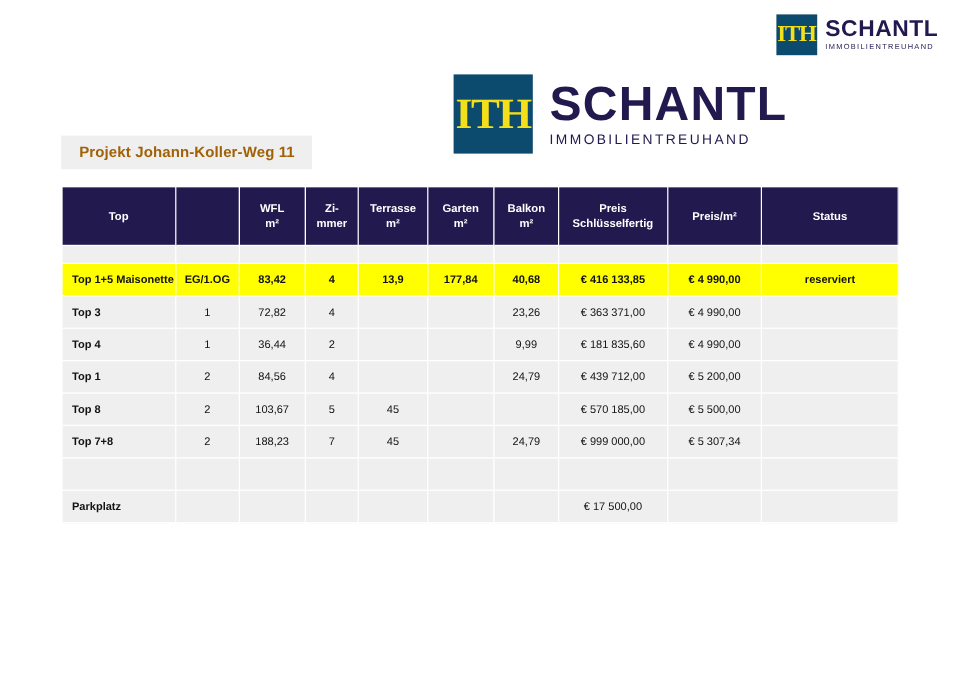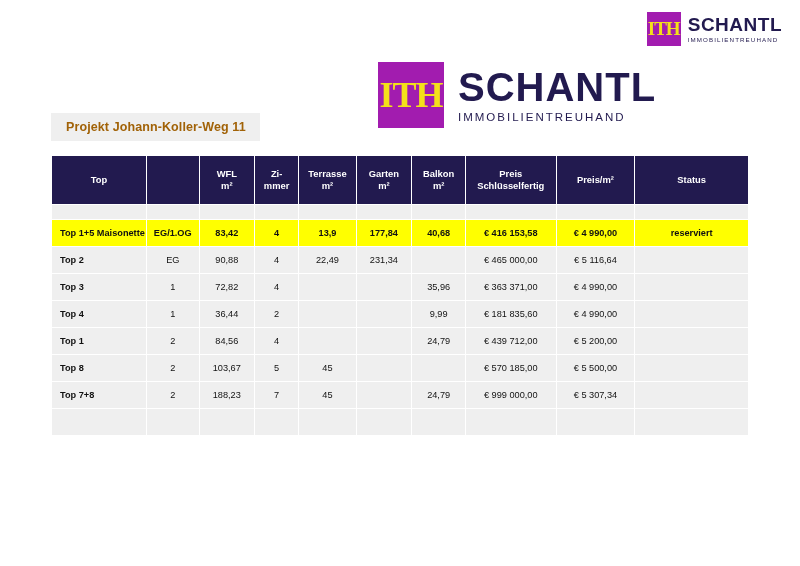--- a/index.html
+++ b/index.html
@@ -19,21 +19,21 @@
   
   .logo-small {
     position: absolute;
     top: 12px;
     right: 18px;
     display: flex;
     align-items: center;
     gap: 7px;
   }
   .logo-mark {
-    background: #a21caf;
+    background: #0c4a6e;
     display: flex;
     align-items: center;
     justify-content: center;
     color: #f4e01a;
     font-weight: bold;
     font-family: "Liberation Serif", serif;
     letter-spacing: -1px;
   }
   .logo-small .logo-mark {
     width: 34px;
@@ -234,44 +234,32 @@
         <td></td>
       </tr>
     <tr class="highlight">
           <td>Top 1+5 Maisonette</td>
           <td class="num">EG/1.OG</td>
           <td class="num">83,42</td>
           <td class="num">4</td>
           <td class="num">13,9</td>
           <td class="num">177,84</td>
           <td class="num">40,68</td>
-          <td class="num">€ 416 153,58</td>
+          <td class="num">€ 416 133,85</td>
           <td class="num">€ 4 990,00</td>
           <td class="num">reserviert</td>
-        </tr>
-        <tr>
-          <td>Top 2</td>
-          <td class="num">EG</td>
-          <td class="num">90,88</td>
-          <td class="num">4</td>
-          <td class="num">22,49</td>
-          <td class="num">231,34</td>
-          <td class="num"></td>
-          <td class="num">€ 465 000,00</td>
-          <td class="num">€ 5 116,64</td>
-          <td class="num"></td>
         </tr>
         <tr>
           <td>Top 3</td>
           <td class="num">1</td>
           <td class="num">72,82</td>
           <td class="num">4</td>
           <td class="num"></td>
           <td class="num"></td>
-          <td class="num">35,96</td>
+          <td class="num">23,26</td>
           <td class="num">€ 363 371,00</td>
           <td class="num">€ 4 990,00</td>
           <td class="num"></td>
         </tr>
         <tr>
           <td>Top 4</td>
           <td class="num">1</td>
           <td class="num">36,44</td>
           <td class="num">2</td>
           <td class="num"></td>
@@ -322,15 +310,27 @@
           <td class="num"></td>
           <td class="num"></td>
           <td class="num"></td>
           <td class="num"></td>
           <td class="num"></td>
           <td class="num"></td>
           <td class="num"></td>
           <td class="num"></td>
           <td class="num"></td>
         </tr>
+        <tr>
+          <td>Parkplatz</td>
+          <td class="num"></td>
+          <td class="num"></td>
+          <td class="num"></td>
+          <td class="num"></td>
+          <td class="num"></td>
+          <td class="num"></td>
+          <td class="num">€ 17 500,00</td>
+          <td class="num"></td>
+          <td class="num"></td>
+        </tr>
       </tbody>
   </table>
 </div>
 
 </body></html>

